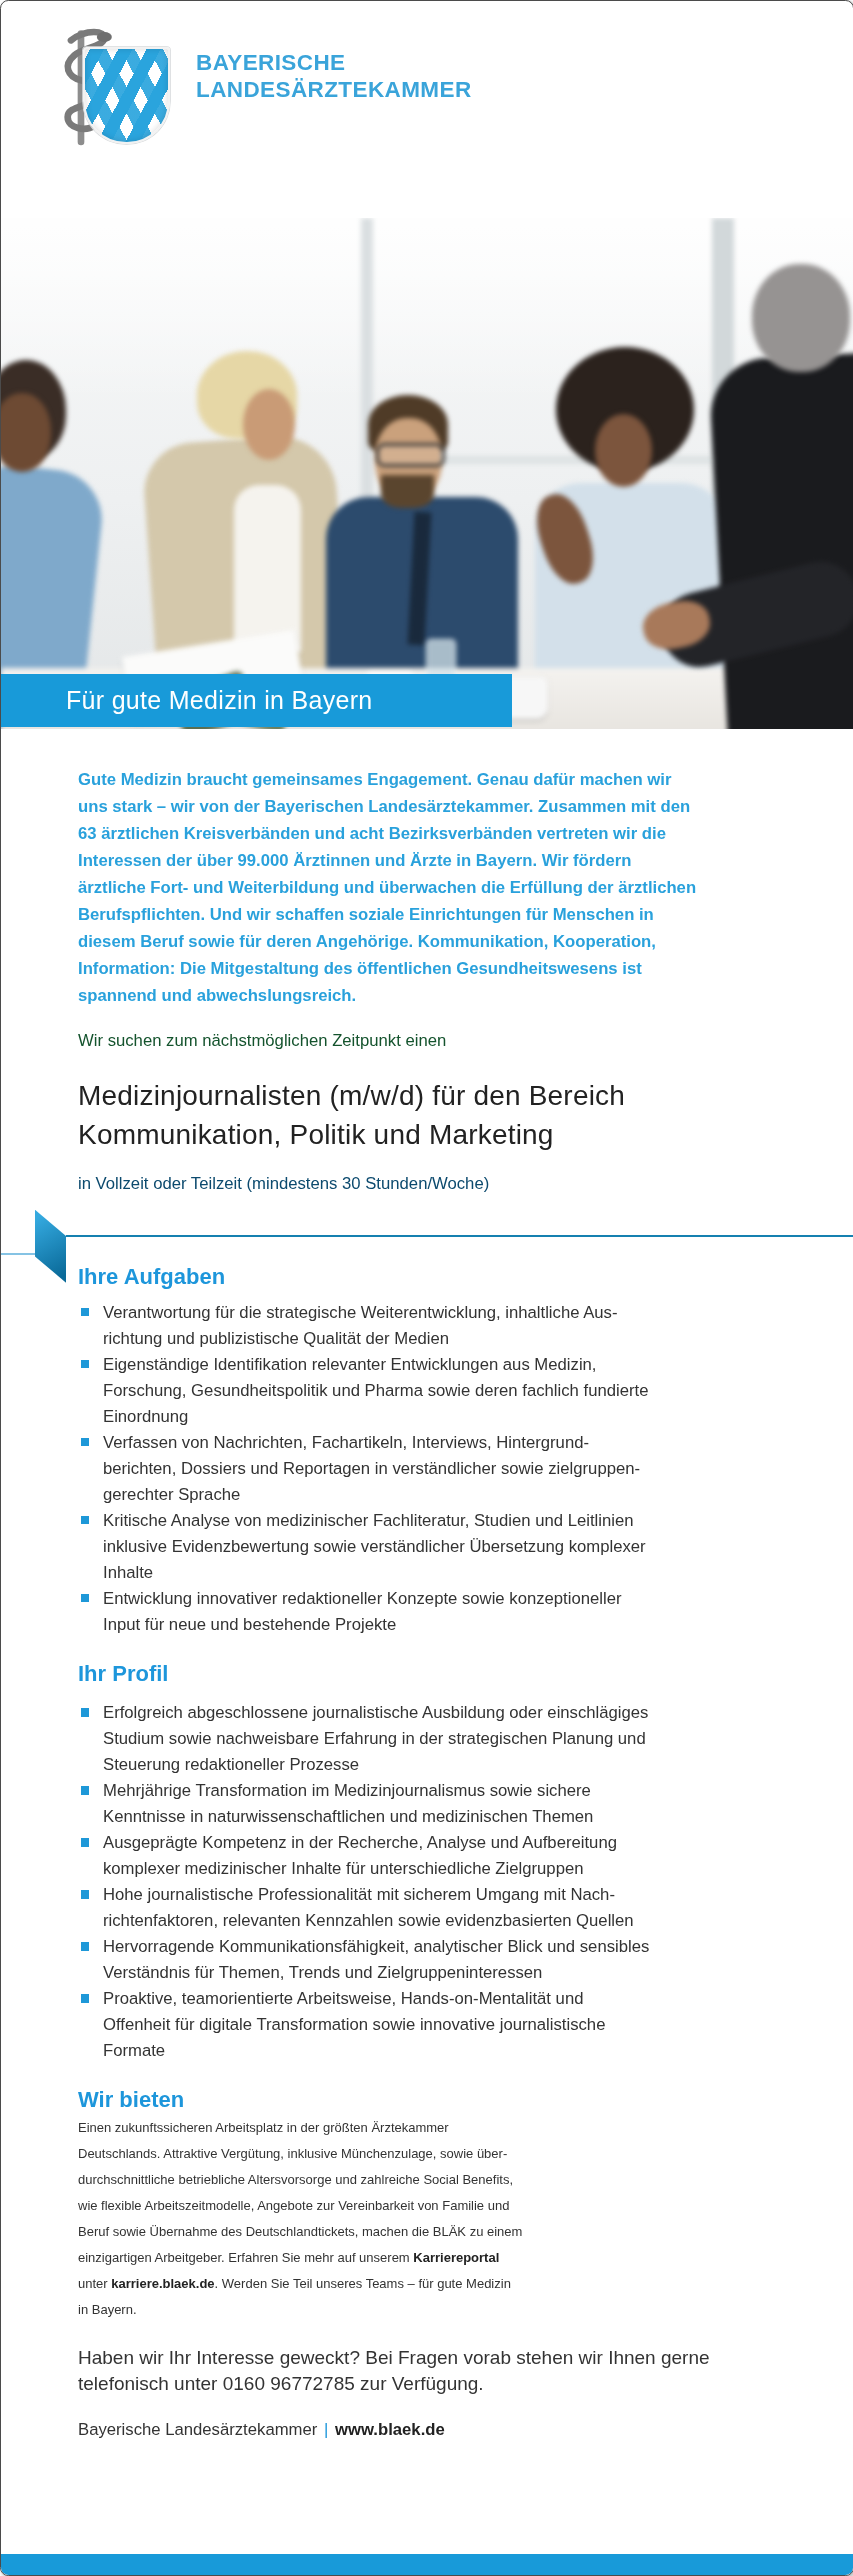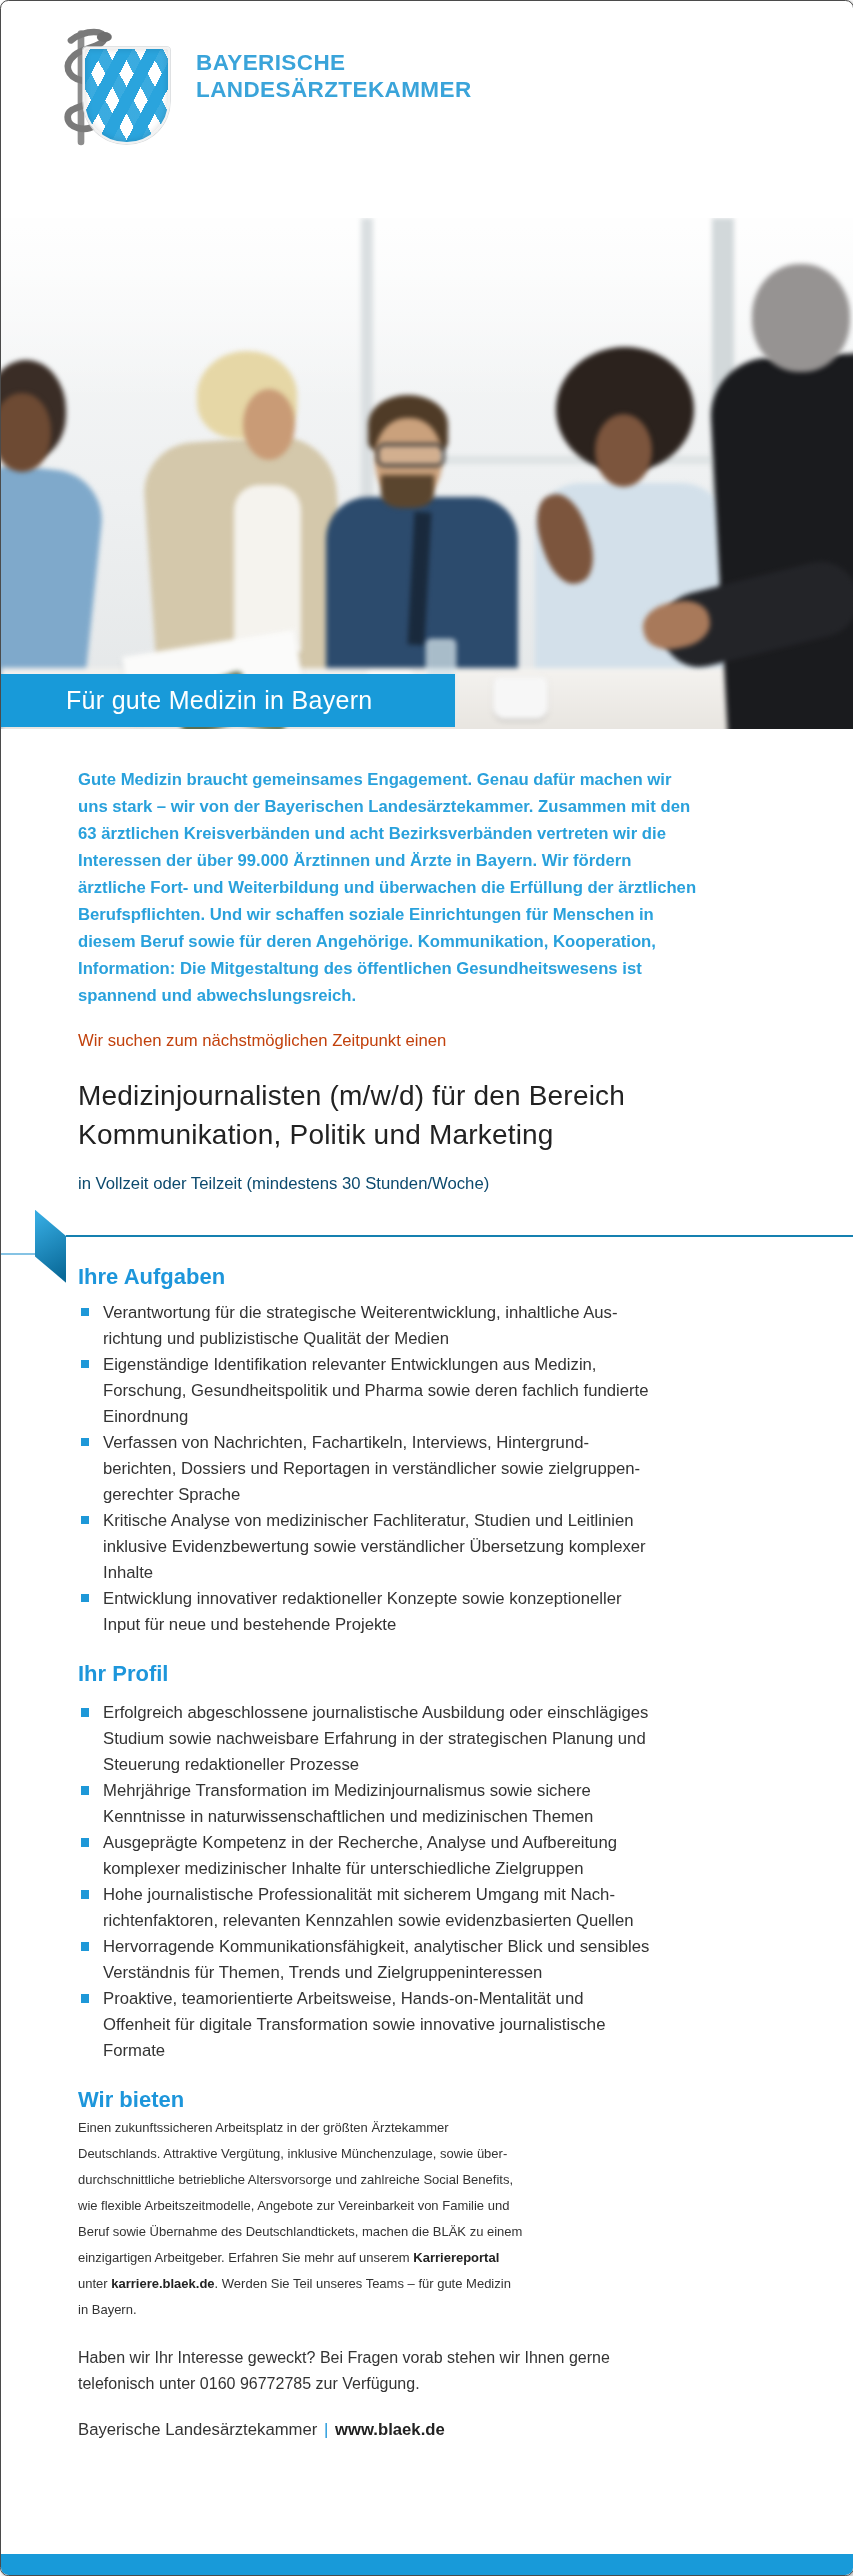--- a/index.html
+++ b/index.html
@@ -52,46 +52,46 @@
   .suit-hand{left:642px;top:384px;width:67px;height:46px;border-radius:45%;background:#a8795a;transform:rotate(-12deg);}
   .table{left:0;top:450px;width:100%;height:67px;background:linear-gradient(180deg,#f4f2ef,#e7e4df);}
   .cup1{left:364px;top:454px;width:50px;height:46px;border-radius:6.7px 6.7px 11.7px 11.7px;background:#fdfdfd;box-shadow:0 1.7px 2.5px rgba(0,0,0,.2);}
   .cup2{left:492px;top:459px;width:55px;height:42px;border-radius:6.7px 6.7px 11.7px 11.7px;background:#f7f7f7;box-shadow:0 1.7px 2.5px rgba(0,0,0,.2);}
   .glass{left:425px;top:421px;width:28px;height:79px;border-radius:5px;background:rgba(210,225,232,.75);border:1.7px solid rgba(255,255,255,.8);}
   .papers{left:125px;top:425px;width:175px;height:67px;background:#fbfbfa;transform:rotate(-9deg);box-shadow:0 1.7px 3.3px rgba(0,0,0,.15);}
   .leaf1{left:175px;top:463px;width:75px;height:48px;border-radius:50% 10% 50% 10%;background:#5c6e50;transform:rotate(-20deg);}
   .leaf2{left:221px;top:467px;width:67px;height:42px;border-radius:10% 50% 10% 50%;background:#6a7d5b;transform:rotate(15deg);}
   .book{left:776px;top:463px;width:78px;height:38px;background:#b0757b;border-radius:3.3px;box-shadow:0 2.5px 0 #8e5e63;}
   .pen{left:746px;top:440px;width:58px;height:5.8px;background:#3a6f9e;transform:rotate(-8deg);border-radius:2.5px;}
-  .hero-banner{left:0;bottom:1.7px;width:454px;height:53px;background:#189ad9;
+  .hero-banner{left:0;bottom:1.7px;width:511px;height:53px;background:#189ad9;
                display:flex;align-items:center;box-sizing:border-box;padding-left:65px;}
   .hero-banner span{position:static;color:#fff;font-size:25px;font-weight:400;letter-spacing:0.3px;}
   
   .content{padding:0 83px 0 77px;}
   .pre{white-space:pre-line;}
   .intro{margin:37px 0 0;color:#29a1dc;font-weight:700;font-size:16.7px;line-height:27px;}
-  .lead-in{margin:20px 0 0;color:#c2410c;font-size:16.7px;line-height:24px;}
+  .lead-in{margin:20px 0 0;color:#14532d;font-size:16.7px;line-height:24px;}
   .job-title{margin:23px 0 0;color:#222;font-size:28px;line-height:39px;font-weight:400;letter-spacing:0.2px;}
   .worktime{margin:18.3px 0 0;color:#0c4a6e;font-size:16.7px;line-height:24px;}
   
   .divider{position:relative;height:53px;margin:11.7px -83px 0 -77px;}
   .divider-line-left{position:absolute;left:0;top:45px;width:34px;height:1.7px;background:#85c3e4;}
   .divider-flag{position:absolute;left:34px;top:1.7px;width:31px;height:73px;z-index:2;
                 background:linear-gradient(150deg,#34a9df 10%,#0a6a99 90%);
                 clip-path:polygon(0 0,100% 36%,100% 100%,0 64%);}
   .divider-rule{position:absolute;left:65px;right:0;top:27px;height:2.5px;background:#1580b0;}
   .section-h{margin:1.7px 0 0;color:#1d96db;font-size:22px;line-height:27px;font-weight:700;}
   .section-h.later{margin-top:22px;}
   ul.bullets{margin:10px 0 0;padding:0;list-style:none;color:#333;font-size:16.7px;line-height:26px;}
   ul.bullets.second{margin-top:13.3px;}
   ul.bullets li{position:relative;padding-left:25px;}
   ul.bullets li::before{content:"";position:absolute;left:2.5px;top:8.3px;width:8.3px;height:8.3px;background:#1e98d8;}
   .offer-p{margin:2px 0 0;color:#333;font-size:13px;line-height:26px;}
   .offer-p b{font-weight:700;color:#222;}
-  .contact-p{margin:22px 0 0;color:#333;font-size:16px;line-height:26px;}
+  .contact-p{margin:22px 0 0;color:#333;font-size:19px;line-height:26px;}
   .footer-line{margin:20px 0 0;color:#333;font-size:16.7px;line-height:26px;}
   .footer-line .sep{color:#1d96db;padding:0 6.7px;font-weight:400;}
   .footer-line .site{font-weight:700;color:#222;}
   .footer-bar{position:absolute;left:0;right:0;bottom:0;height:21px;background:#189ad9;
               border-radius:0 0 6.7px 6.7px;}
 </style>
 </head>
 <body>
 
 <div class="page">

